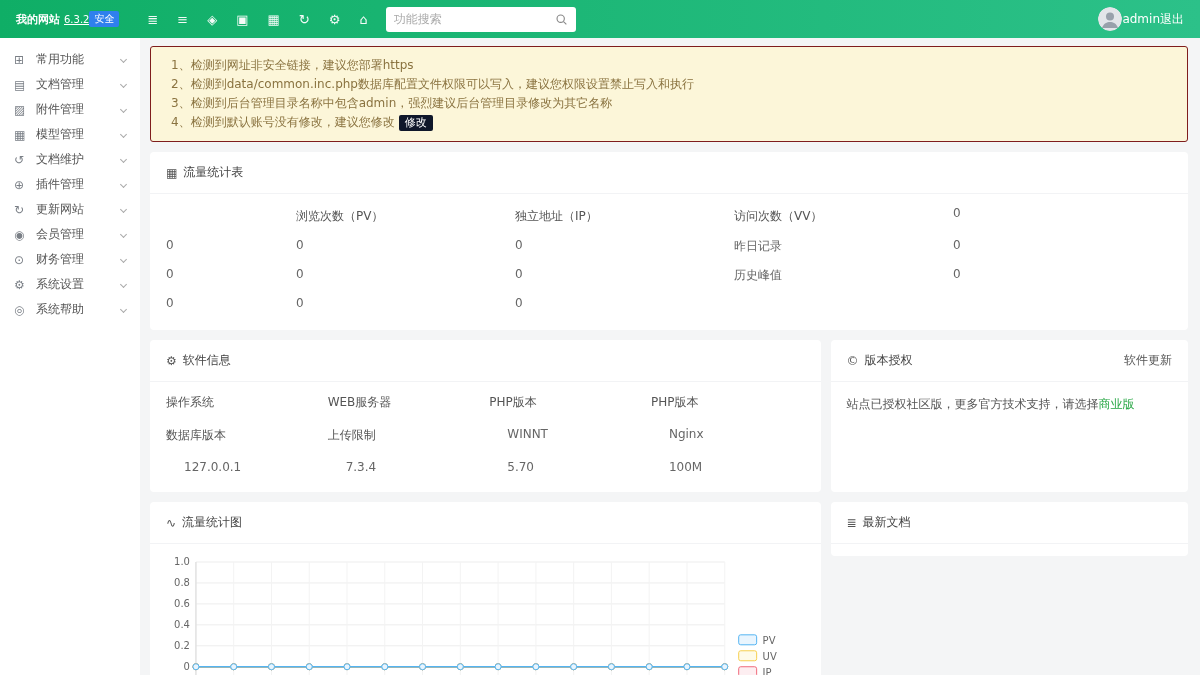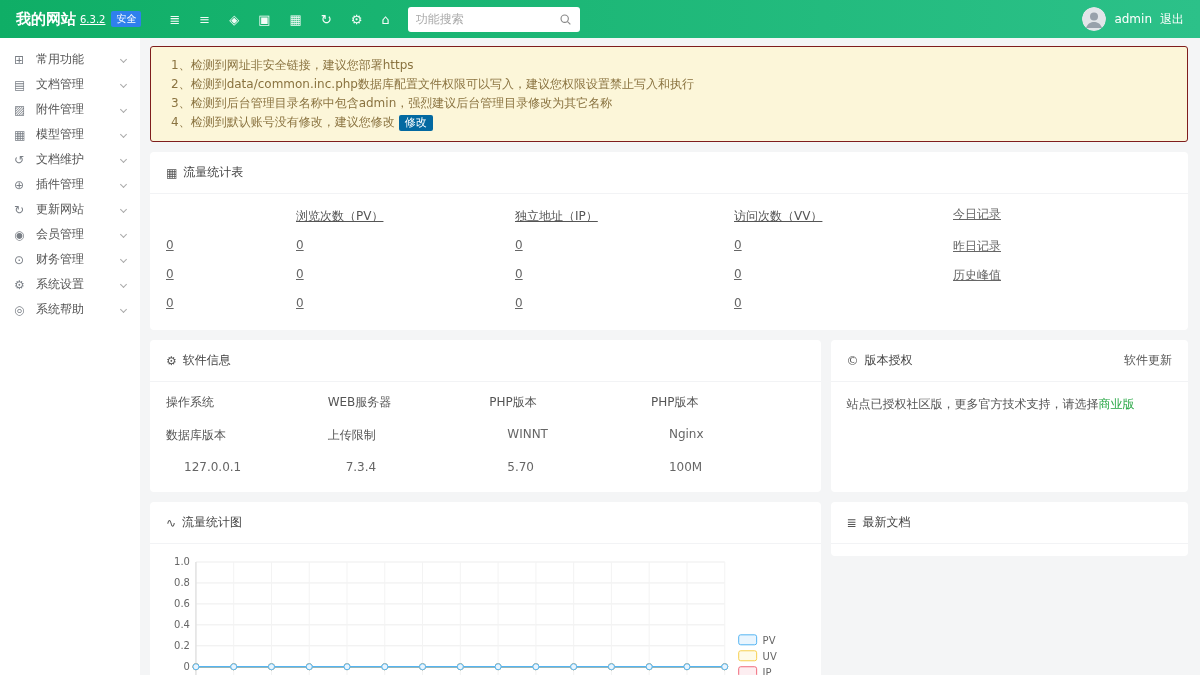--- a/index.html
+++ b/index.html
@@ -6,57 +6,57 @@
   html,body { width: 1200px; }
   body {
     font-family: "DejaVu Sans", "Liberation Sans", sans-serif;
     font-size: 12px; color: #555; background: #f4f5f6;
   }
   
   .topbar {
     height: 38px; display: flex; align-items: center; padding: 0 16px;
     background: linear-gradient(90deg, #0fae66, #2cc189); color: #fff;
   }
-  .brand { font-size: 15px; font-weight: bold; cursor: pointer; font-family: Liberation Serif, serif; }
+  .brand { font-size: 11px; font-weight: bold; cursor: pointer; font-family: Liberation Serif, serif; }
   .version { font-size: 10px; margin-left: 4px; text-decoration: underline; }
-  .safe-badge { background: #2f80ed; color: #fff; font-size: 10px; padding: 1px 5px; border-radius: 2px; margin-left: 6px; cursor: pointer; }
+  .safe-badge { background: #2f80ed; color: #fff; font-size: 10px; padding: 1px 5px; border-radius: 2px; cursor: pointer; }
   .tb-icons { display: flex; gap: 19px; margin-left: 28px; font-size: 13px; }
   .tb-icon { cursor: pointer; opacity: .95; }
-  .search-box { display: flex; align-items: center; background: #fff; border-radius: 3px; height: 25px; width: 172px; margin-left: 18px; padding: 0 8px; }
+  .search-box { display: flex; align-items: center; background: #fff; border-radius: 3px; height: 25px; width: 190px; margin-left: 18px; padding: 0 8px; }
   .search-input { border: none; outline: none; flex: 1; font-size: 12px; color: #333; width: 100%; }
   .search-input::placeholder { color: #aaa; }
   .search-icon { width: 13px; height: 13px; flex: 0 0 13px; cursor: pointer; }
-  .tb-right { margin-left: auto; display: flex; align-items: center; gap: 8px; }
+  .tb-right { margin-left: auto; display: flex; align-items: center; }
   .avatar svg { width: 24px; height: 24px; border-radius: 50%; display: block; }
   .tb-user, .tb-logout { font-size: 12px; cursor: pointer; }
   
   .layout { display: flex; align-items: stretch; min-height: 637px; }
   .sidebar { flex: 0 0 140px; width: 140px; background: #fff; padding-top: 9px; }
   .side-item { display: flex; align-items: center; height: 25px; padding: 0 12px 0 14px; color: #555; cursor: pointer; }
   .side-icon { width: 17px; color: #7a7f86; font-size: 12px; margin-right: 5px; }
   .side-label { flex: 1; font-family: Liberation Mono, monospace; }
   .chev { width: 5px; height: 5px; border-right: 1px solid #aaa; border-bottom: 1px solid #aaa; transform: rotate(45deg); margin-right: 2px; }
   .main { flex: 1; padding: 8px 12px 16px 10px; overflow: hidden; }
   
   .warning-box { background: #fcf6d9; border: 1px solid #7f1d1d; border-radius: 3px; padding: 9px 20px; color: #8a7340; margin-bottom: 10px; }
   .warning-line { line-height: 19px; }
-  .warn-action { display: inline-block; background: #0369a1; color: #fff; border-radius: 2px; padding: 0 6px; font-size: 11px; line-height: 16px; margin-left: 4px; cursor: pointer; }
+  .warn-action { display: inline-block; background: #0f172a; color: #fff; border-radius: 2px; padding: 0 6px; font-size: 11px; line-height: 16px; margin-left: 4px; cursor: pointer; }
   
   .card { background: #fff; border-radius: 4px; margin-bottom: 10px; }
   .card-header { display: flex; align-items: center; padding: 12px 16px; border-bottom: 1px solid #f2f3f5; color: #444; }
   .card-title-icon { margin-right: 6px; color: #555; }
   .header-right-link { margin-left: auto; color: #555; cursor: pointer; }
   .two-col { display: flex; gap: 10px; margin-bottom: 10px; }
   .two-col.stretch { align-items: stretch; }
   .two-col.top { align-items: flex-start; }
   .col-left { flex: 0 0 64.6%; margin-bottom: 0; }
   .col-right { flex: 1; margin-bottom: 0; }
   
   .traffic-grid { display: grid; grid-template-columns: 130px 1fr 1fr 1fr 1fr; padding: 6px 16px 14px; }
-  .tg-cell { padding: 6px 0; color: #666; text-decoration: underline; }
+  .tg-cell { padding: 6px 0; color: #666; }
   .tg-head { color: #555; padding: 8px 0 7px; }
   
   .software-grid { display: grid; grid-template-columns: repeat(4, 1fr); column-gap: 8px; row-gap: 16px; padding: 12px 16px 18px; }
   .sw-label { color: #555; }
   .sw-value { color: #666; margin-left: 18px; }
   
   .license-body { padding: 11px 16px 16px; line-height: 23px; color: #555; }
   .link-green { color: #28a745; cursor: pointer; }
   
   .chart-body { padding: 10px 12px 8px; }
@@ -171,21 +171,20 @@
     <section class="card">
       <div class="card-header">
         <span class="card-title-icon">▦</span>
         <span>流量统计表</span>
       </div>
       <div class="traffic-grid" id="traffic-grid">
           <div class="tg-cell tg-head"></div>
           <div class="tg-cell tg-head">浏览次数（PV）</div>
           <div class="tg-cell tg-head">独立地址（IP）</div>
           <div class="tg-cell tg-head">访问次数（VV）</div>
-          <div class="tg-cell">今日记录</div>
           <div class="tg-cell">0</div>
           <div class="tg-cell">0</div>
           <div class="tg-cell">0</div>
           <div class="tg-cell">0</div>
           <div class="tg-cell">昨日记录</div>
           <div class="tg-cell">0</div>
           <div class="tg-cell">0</div>
           <div class="tg-cell">0</div>
           <div class="tg-cell">0</div>
           <div class="tg-cell">历史峰值</div>

